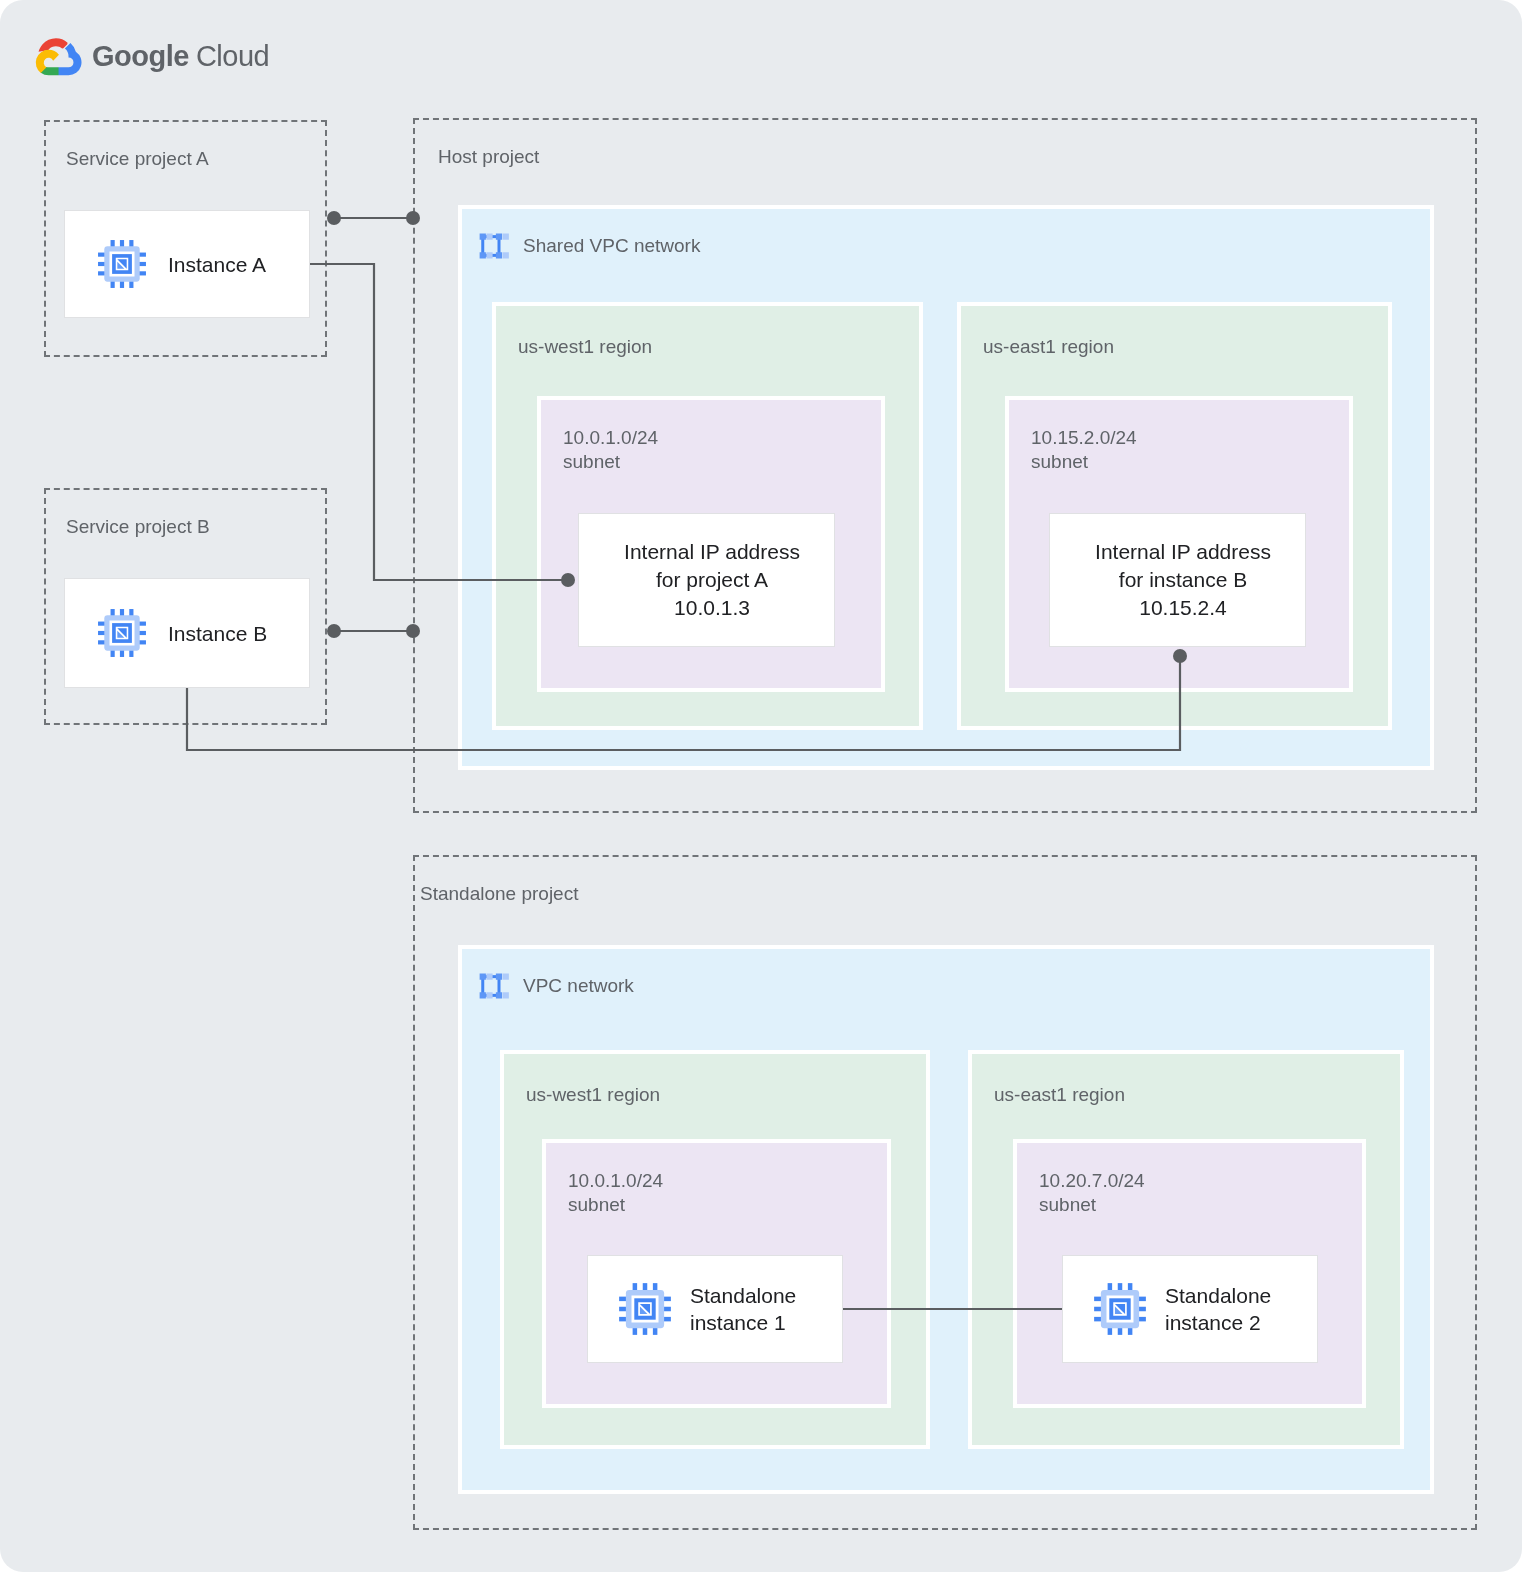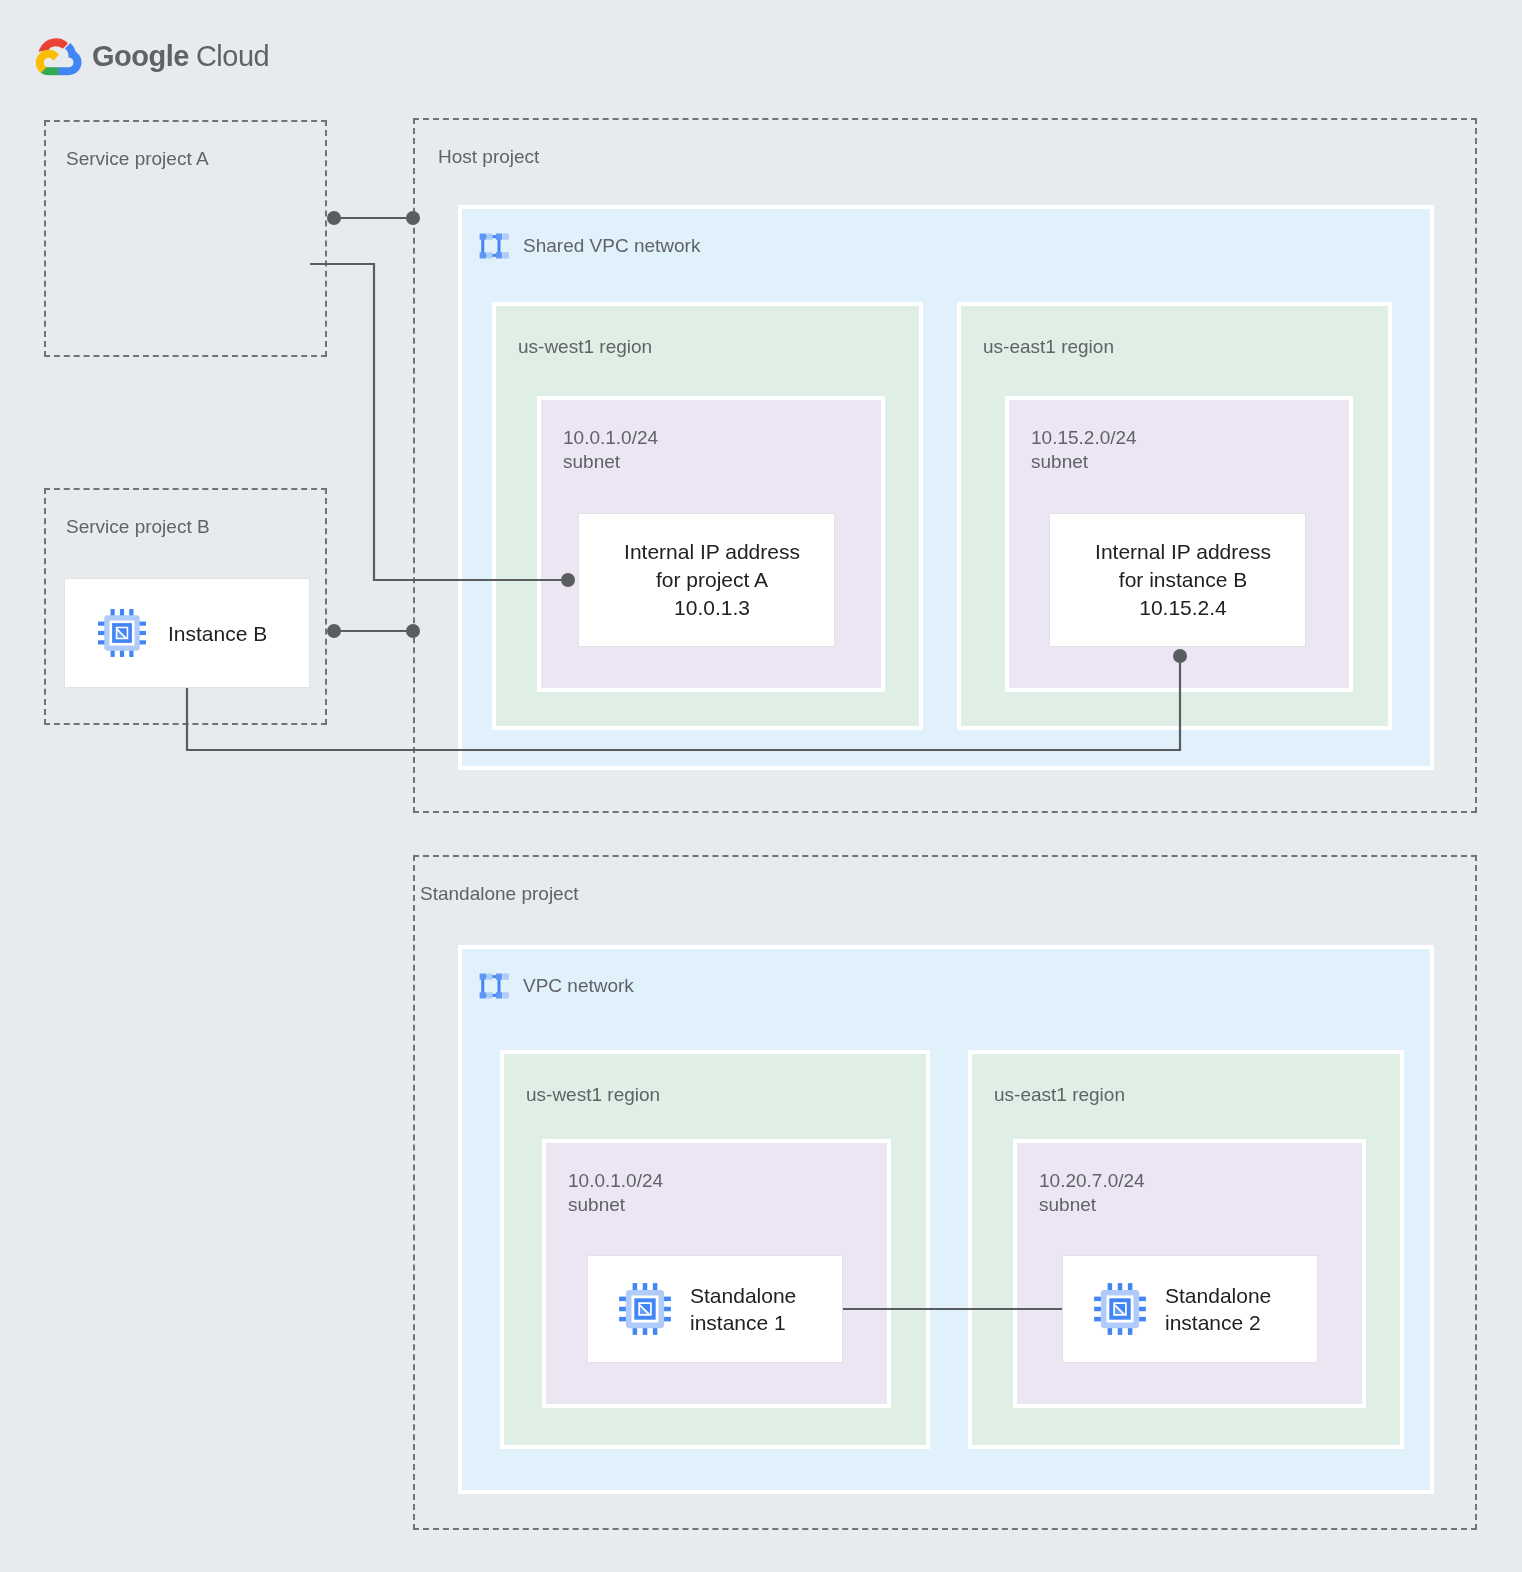--- a/index.html
+++ b/index.html
@@ -2,21 +2,21 @@
 <html style="--bg: #E8EBEE; --blue-box: #E0F1FB; --green-box: #E0EFE6; --purple-box: #ECE5F3; --label: #5F6368; --text: #202124; --line: #5A5D60; --dash: #707478; --card-border: #E0E1E3; --brand-blue: #4285F4; --brand-light-blue: #AECBFA;"><head>
 <meta charset="utf-8">
 <style>
   :root{
     --bg:#E8EBEE; --blue-box:#E0F1FB; --green-box:#E0EFE6; --purple-box:#ECE5F3;
     --label:#5F6368; --text:#202124; --line:#5A5D60; --dash:#707478;
     --card-border:#E0E1E3; --brand-blue:#4285F4; --brand-light-blue:#AECBFA;
   }
   *{box-sizing:border-box;margin:0;padding:0;}
   body{background:#fff;font-family:"Liberation Sans","DejaVu Sans",sans-serif;}
-  #canvas{position:relative;width:1522px;height:1572px;background:var(--bg);overflow:hidden;}
+  #canvas{position:relative;width:1522px;height:1572px;background:var(--bg);overflow:hidden;border-radius:23px;}
 
   
   .logo{position:absolute;left:33px;top:36px;display:flex;align-items:center;gap:9px;}
   .logo-text{font-size:29px;color:var(--label);letter-spacing:-0.5px;}
   .logo-text .g{font-weight:700;color:#5F6368;}
   .logo-text .c{font-weight:400;color:#5F6368;margin-left:7px;}
 
   
   .proj{position:absolute;border:2px dashed var(--dash);background:transparent;}
   .proj-label{position:absolute;font-size:19px;color:var(--label);white-space:nowrap;}
@@ -106,20 +106,26 @@
       <path fill="#34A853" d="M15.16 41.2h10.42v-8.34H15.16a5.18 5.18 0 0 1-2.15-.47l-1.48.46-4.2 4.17-.36 1.42a13.5 13.5 0 0 0 8.19 2.76z"></path>
       <path fill="#FBBC04" d="M15.16 14.5A13.55 13.55 0 0 0 6.97 38.8l6.04-6.04a5.21 5.21 0 1 1 6.93-6.93l6.04-6.04a13.52 13.52 0 0 0-10.82-5.29z"></path>
     </svg>
     <div class="logo-text">
       <span class="g">Google</span><span class="c">Cloud</span>
     </div>
   </div>
 
   <div class="proj" style="left:44px;top:120px;width:283px;height:237px;">
     <div class="proj-label" style="left:20px;top:26px;">Service project A</div>
+  </div>
+  <div class="card" style="left:64px;top:210px;width:246px;height:108px;">
+    <svg class="chip" style="margin-left:32px;" width="50" height="50">
+        <use href="#chip-sym"></use>
+      </svg>
+    <div class="card-label" style="margin-left:21px;">Instance A</div>
   </div>
 
   <div class="proj" style="left:44px;top:488px;width:283px;height:237px;">
     <div class="proj-label" style="left:20px;top:26px;">Service project B</div>
   </div>
   <div class="card" style="left:64px;top:578px;width:246px;height:110px;">
     <svg class="chip" style="margin-left:32px;" width="50" height="50">
         <use href="#chip-sym"></use>
       </svg>
     <div class="card-label" style="margin-left:21px;">Instance B</div>

